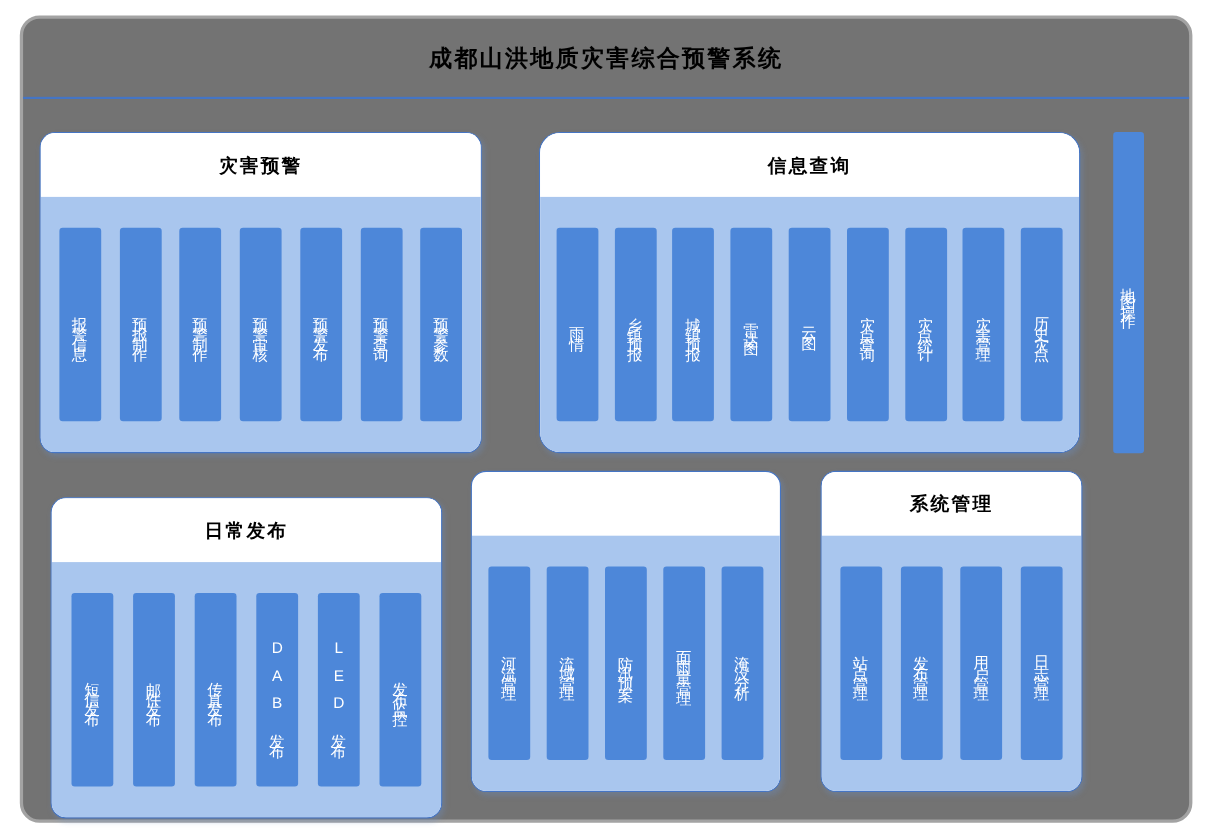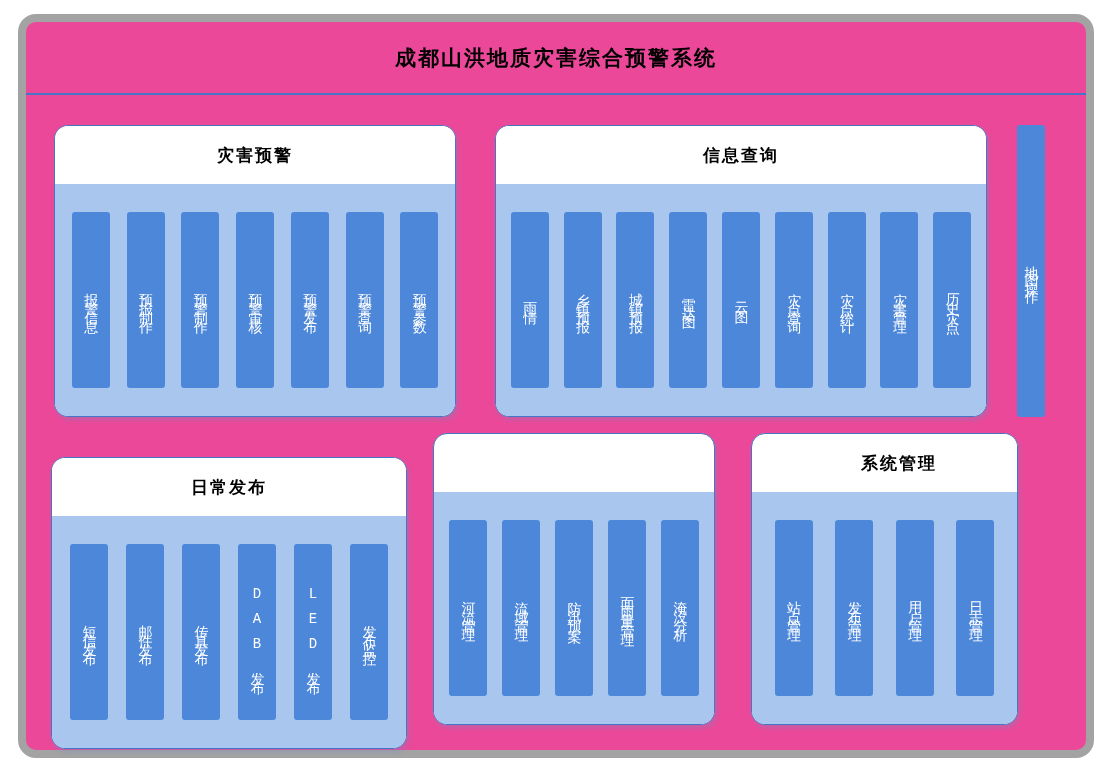--- a/index.html
+++ b/index.html
@@ -1,21 +1,21 @@
 <!DOCTYPE html>
 <html><head>
 <meta charset="utf-8">
 <style>
   html,body{margin:0;padding:0;background:#fff;}
   body{font-family:"Liberation Sans","DejaVu Sans",sans-serif;}
   .stage{position:relative;width:1102px;height:762px;background:#fff;overflow:hidden;}
 
   .frame{
     position:absolute;left:18px;top:14px;width:1060px;height:728px;
-    border:8px solid #a3a3a3;border-radius:18px;background:#ec4899;font-family:Liberation Mono, monospace;
+    border:3px solid #a3a3a3;border-radius:18px;background:#737373;
   }
   .title-bar{
     position:absolute;left:0;top:0;right:0;height:71px;
     display:flex;align-items:center;justify-content:center;
   }
   .page-title{
     margin:0;font-size:21px;font-weight:bold;color:#000;letter-spacing:2px;
   }
   .header-divider{
     position:absolute;left:0;right:0;top:71px;height:0;
@@ -36,25 +36,25 @@
     display:flex;align-items:center;justify-content:space-evenly;
   }
   .item{
     width:38px;height:176px;background:#4D87D9;border-radius:3px;
     color:#fff;font-size:14px;letter-spacing:9px;
     writing-mode:vertical-rl;text-orientation:upright;
     display:flex;align-items:center;justify-content:center;
     cursor:pointer;
   }
 
-  .m1{left:28px;top:103px;width:400px;height:290px;}
-  .m2{left:469px;top:103px;width:490px;height:290px;}
+  .m1{left:15px;top:103px;width:400px;height:290px;}
+  .m2{left:469px;top:103px;width:490px;height:290px;border-radius:19px;}
   .m3{left:25px;top:411px;width:354px;height:290px;margin-top:24px;}
   .m4{left:407px;top:411px;width:280px;height:290px;}
-  .m5{left:725px;top:411px;width:236px;height:290px;padding-left:29px;}
+  .m5{left:725px;top:411px;width:236px;height:290px;}
 
   .map-bar{
     position:absolute;left:991px;top:103px;width:28px;height:292px;
     background:#4D87D9;border-radius:3px;color:#fff;font-size:14px;letter-spacing:8px;
     writing-mode:vertical-rl;text-orientation:upright;
     display:flex;align-items:center;justify-content:center;cursor:pointer;
   }
 </style>
 </head>
 <body>

